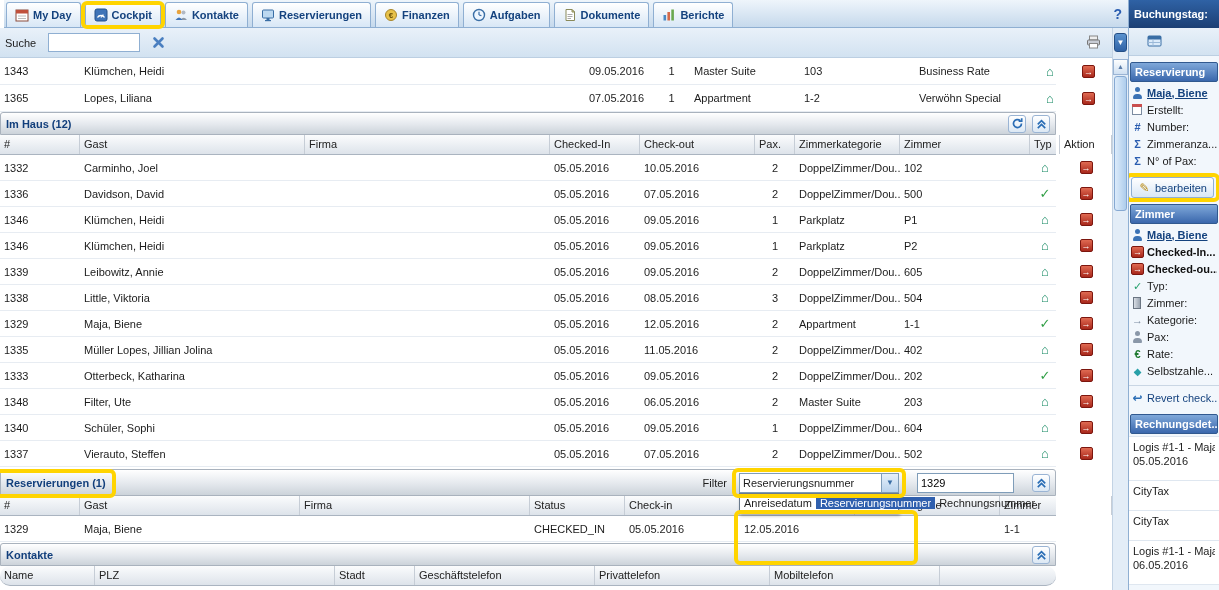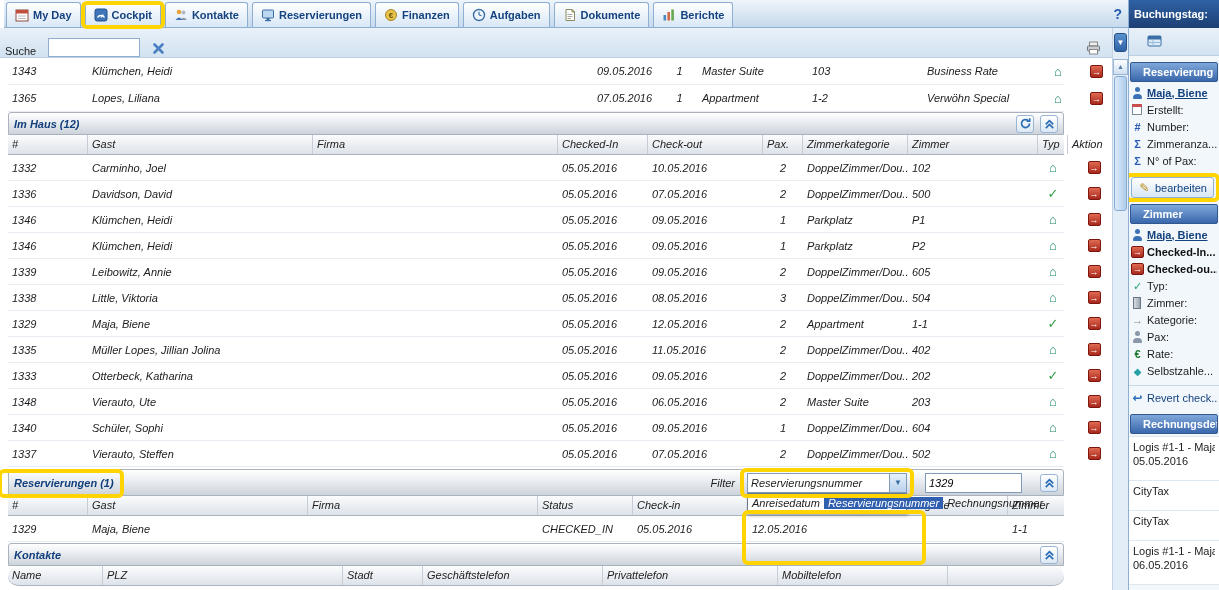--- a/index.html
+++ b/index.html
@@ -21,28 +21,28 @@
   .ring::after{content:"";position:absolute;border:4px solid #ffd400;border-radius:6px;pointer-events:none;z-index:90;}
   .tab.ring::after{inset:-2px -5px;}
   .sec-title.ring{position:relative;}
   .sec-title.ring::after{inset:-8px -10px -9px -16px;}
   .combo.ring::after{inset:-6px -8px;}
   .sb-edit.ring::after{inset:-5px -7px;}
 
   
   .searchbar{position:absolute;left:0;top:28px;width:1112px;height:30px;box-sizing:border-box;
              background:linear-gradient(#e9f1f9,#d2e2f1);border-bottom:1px solid #bccfe2;
-             display:flex;align-items:flex-end;padding:0 5px;}
+             display:flex;align-items:center;padding:0 5px;}
   .search-label{margin-right:12px;}
   .search-input{width:92px;height:19px;border:1px solid #8fafd2;padding:0 3px;font:inherit;background:#fff;box-sizing:border-box;}
   .search-clear{margin-left:9px;width:18px;height:18px;display:flex;align-items:center;justify-content:center;cursor:pointer;}
   .searchbar .right{margin-left:auto;display:flex;align-items:center;gap:10px;padding-right:6px;}
 
   
-  .section{position:absolute;left:8px;width:1056px;font-style:italic;}
+  .section{position:absolute;left:0;width:1056px;}
   .sec-overflow{top:58px;}
   .sec-imhaus{top:112px;}
   .sec-resv{top:469px;}
   .sec-kontakte{top:543px;}
   .secbar{position:relative;height:23px;background:linear-gradient(#ffffff 0%,#e4e8ed 55%,#ccd3da 100%);
           border:1px solid #a9b2bd;border-radius:3px 3px 0 0;display:flex;align-items:center;padding:0 5px;box-sizing:border-box;}
   .sec-resv .secbar{height:27px;}
   .sec-title{color:#123f7c;font-weight:bold;}
   .bar-right{margin-left:auto;display:flex;align-items:center;gap:6px;}
   .icon-btn{width:18px;height:18px;display:flex;align-items:center;justify-content:center;
@@ -93,21 +93,21 @@
   .vs-thumb{position:absolute;left:1px;top:48px;width:13px;height:135px;background:linear-gradient(90deg,#dcebfa,#aecdec);
             border:1px solid #86a9d2;border-radius:3px;cursor:grab;box-sizing:border-box;}
 
   
   .sidebar{position:absolute;left:1128px;top:0;width:91px;height:590px;background:#f2f7fc;border-left:1px solid #8fafd2;overflow:hidden;box-sizing:border-box;}
   .sb-title{height:28px;background:linear-gradient(#2f62a5,#1c3f74);color:#fff;font-weight:bold;line-height:28px;
             padding:0 5px;white-space:nowrap;overflow:hidden;}
   .sb-toolbar{height:27px;background:linear-gradient(#e9f1f9,#d2e2f1);border-bottom:1px solid #bccfe2;
               display:flex;align-items:center;padding-left:18px;}
   .sb-sechead{height:18px;line-height:18px;margin:6px 1px 2px;background:linear-gradient(#7fa8d9,#3a67ac);
-              color:#fff;font-weight:bold;padding:0 12px;border:1px solid #31598f;border-radius:2px;
+              color:#fff;font-weight:bold;padding:0 4px;border:1px solid #31598f;border-radius:2px;
               white-space:nowrap;overflow:hidden;}
   .sb-item{display:flex;align-items:center;gap:3px;height:17px;padding:0 2px;white-space:nowrap;overflow:hidden;cursor:pointer;}
   .sb-label{overflow:hidden;white-space:nowrap;}
   .link{color:#14427e;font-weight:bold;text-decoration:underline;}
   .bold{font-weight:bold;color:#111;}
   .sb-edit{position:relative;display:flex;align-items:center;gap:4px;margin:8px 2px 4px;height:21px;padding:0 6px;
            background:linear-gradient(#ffffff,#d8e7f6);border:1px solid #8fafd2;border-radius:3px;
            font:inherit;color:#14427e;cursor:pointer;box-sizing:border-box;}
   .sb-revert{display:flex;align-items:center;gap:3px;height:20px;margin-top:6px;border-top:1px solid #c9d6e4;
              padding:2px 2px 0;color:#14427e;white-space:nowrap;overflow:hidden;cursor:pointer;}
@@ -420,21 +420,21 @@
           <div>09.05.2016</div>
           <div class="tc">2</div>
           <div>DoppelZimmer/Dou...</div>
           <div>202</div>
           <div class="tc"><span class="typ typ-check">✓</span></div>
           <div class="tc"><span class="act-icon"></span></div>
         </div>
 
         <div class="grow cols-imhaus">
           <div>1348</div>
-          <div>Vierauto, Ute</div>
+          <div>Filter, Ute</div>
           <div></div>
           <div>05.05.2016</div>
           <div>06.05.2016</div>
           <div class="tc">2</div>
           <div>Master Suite</div>
           <div>203</div>
           <div class="tc"><span class="typ typ-house">⌂</span></div>
           <div class="tc"><span class="act-icon"></span></div>
         </div>
 

